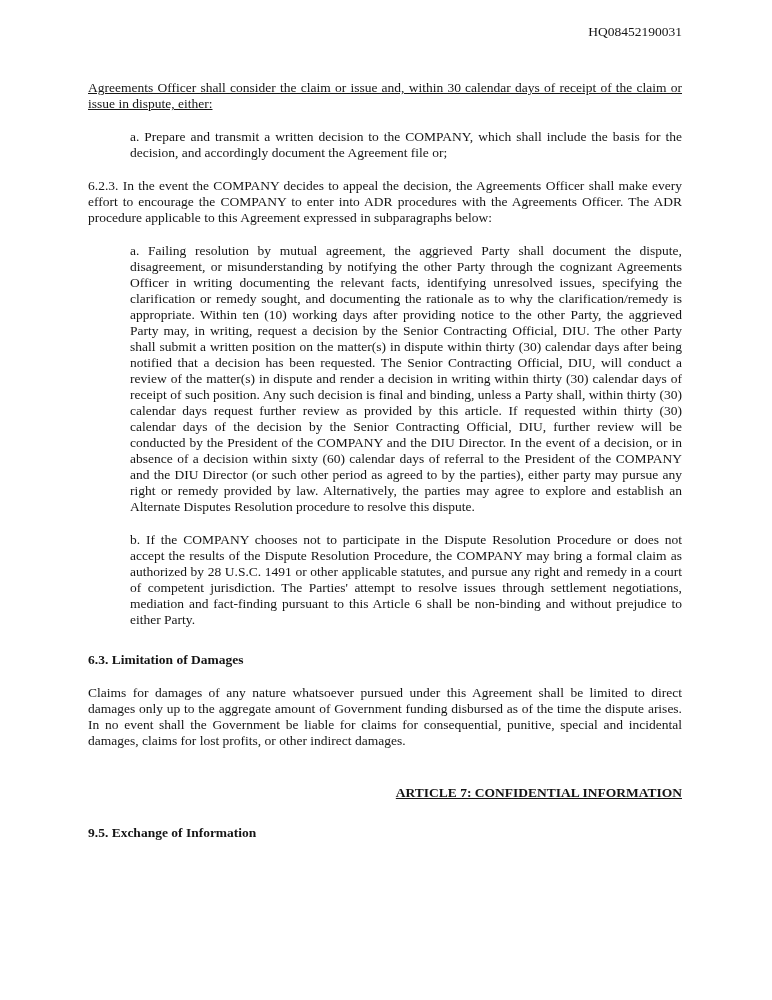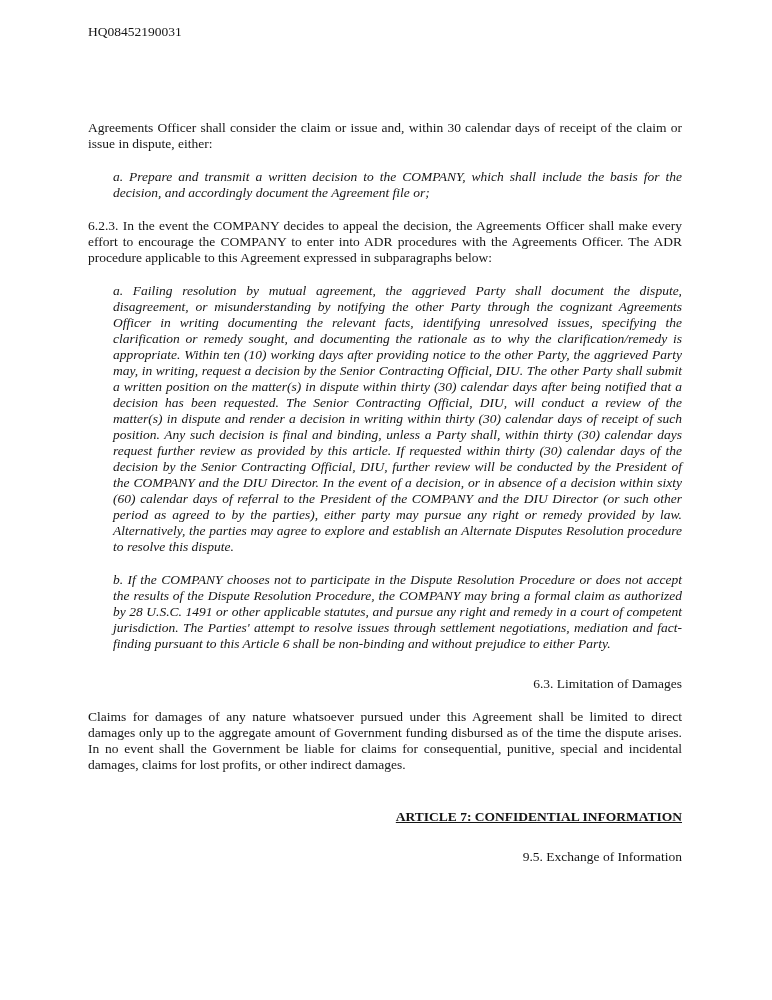--- a/index.html
+++ b/index.html
@@ -17,38 +17,38 @@
   .page {
     box-sizing: border-box;
     width: 772px;
     height: 1000px;
     padding: 24px 90px 0 88px;
     background: #ffffff;
   }
   .doc-id {
     font-size: 13.5px;
     line-height: 16px;
-    text-align: left;
+    text-align: right;
   }
   .block {
     font-size: 13.5px;
     line-height: 16px;
     text-align: justify;
     margin-top: 17px;
   }
   .first-block {
-    margin-top: 80px;
+    margin-top: 40px;
+    text-decoration: underline;
   }
   .indent {
-    margin-left: 25px;
-    font-style: italic;
+    margin-left: 42px;
   }
   .heading {
-    font-weight: normal;
-    text-align: right;
+    font-weight: bold;
+    text-align: left;
     margin-top: 24px;
   }
   .article-heading {
     font-weight: bold;
     text-decoration: underline;
     text-align: right;
     margin-top: 36px;
   }
 </style>
 </head>

